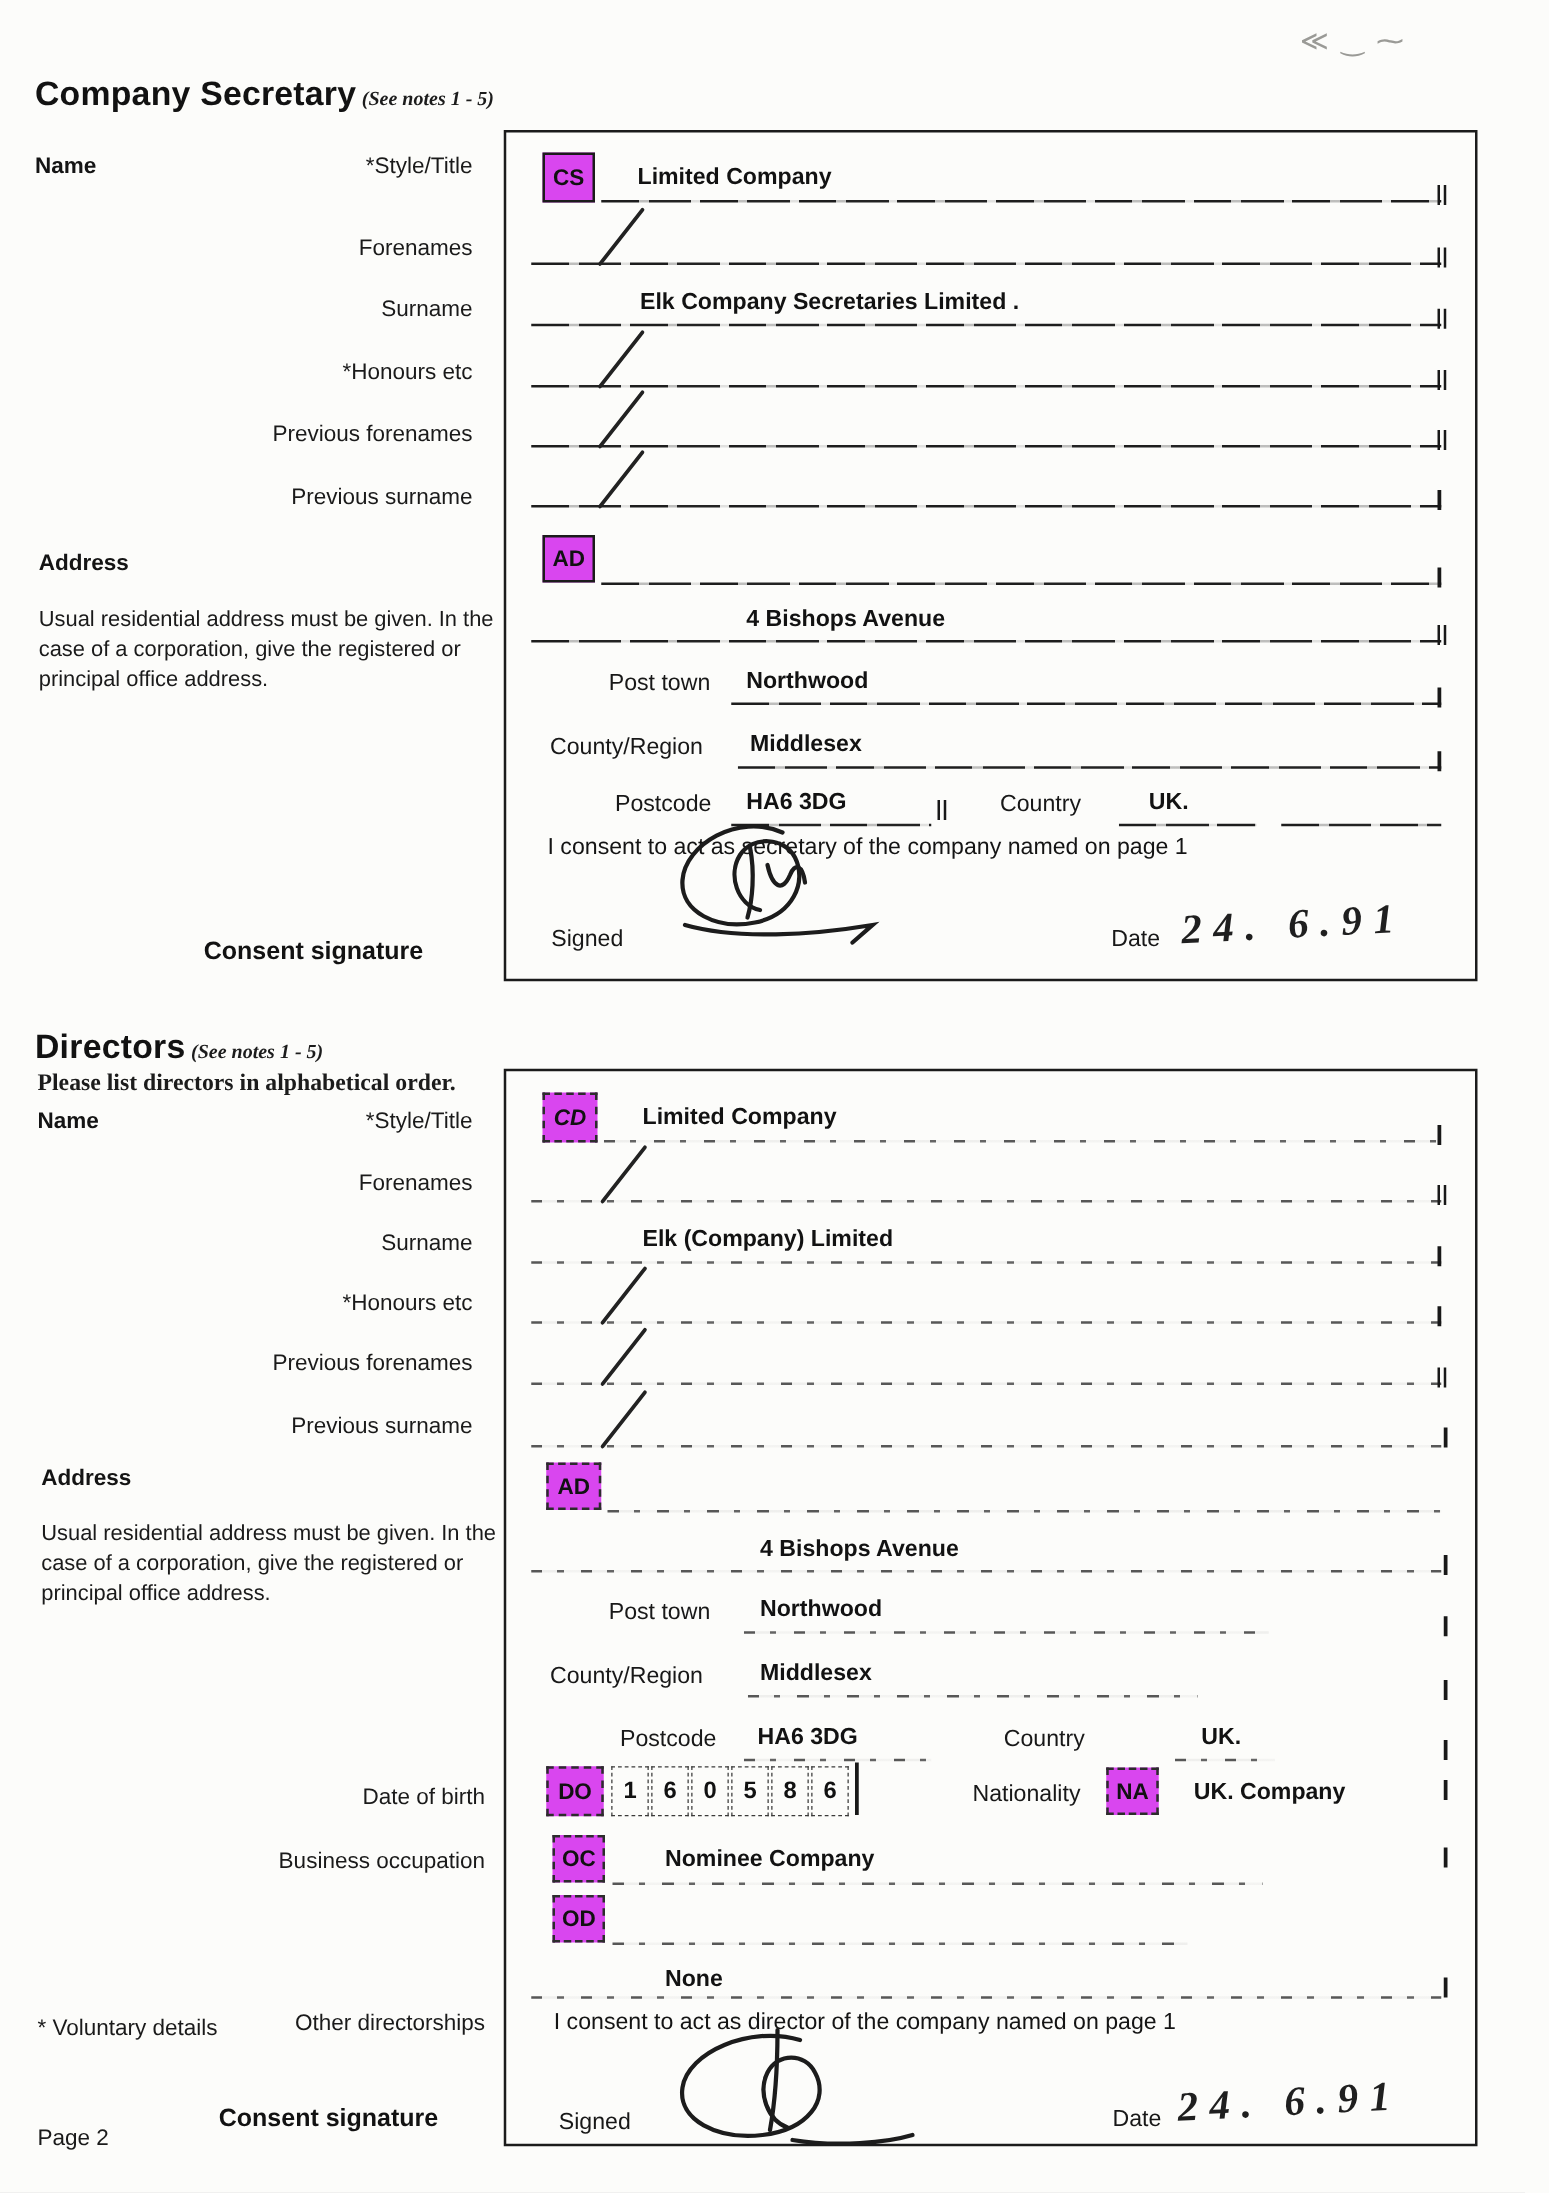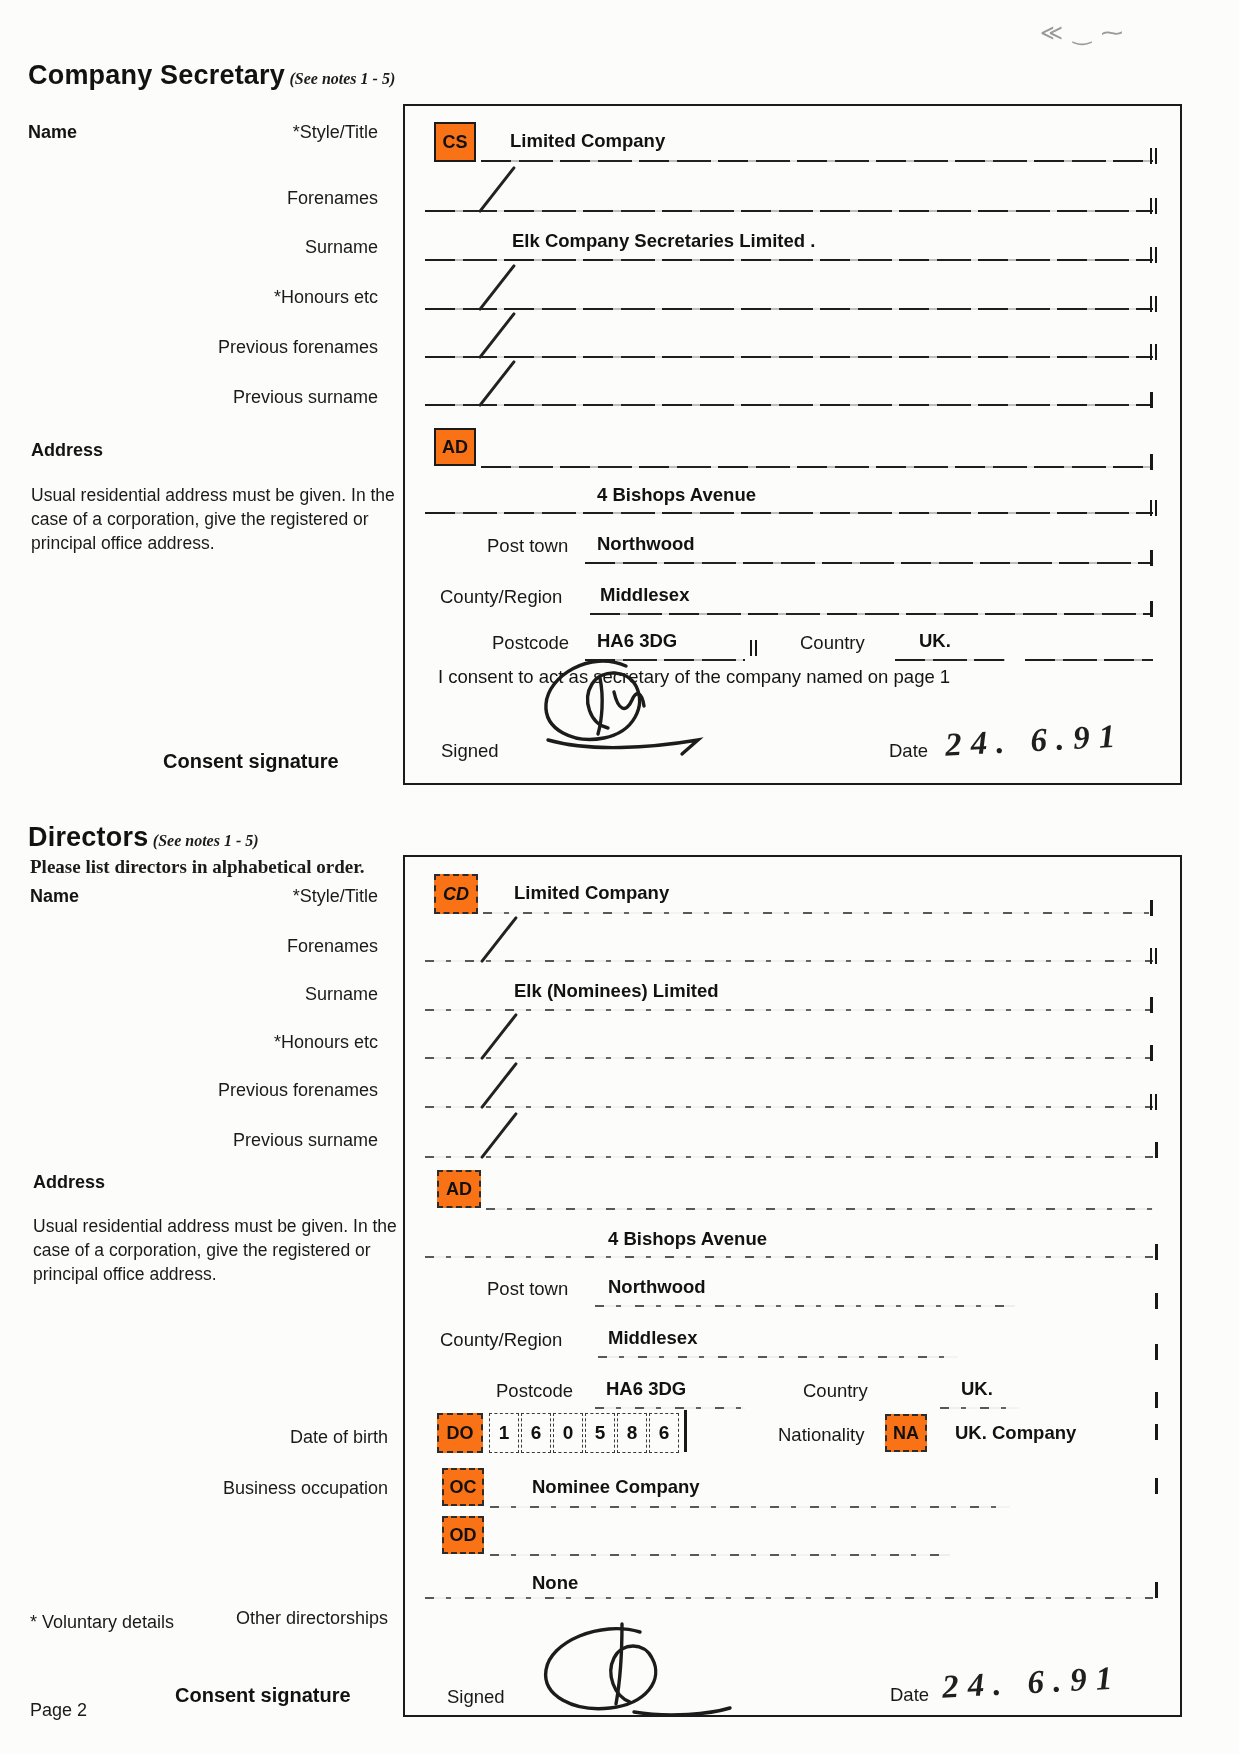--- a/index.html
+++ b/index.html
@@ -17,21 +17,21 @@
   
   .lbl   { font-size:18px; color:#1a1a1a; white-space:nowrap; }
   .lbl-b { font-size:18px; font-weight:bold; color:#141414; white-space:nowrap; }
   .lbl-r { text-align:right; width:360px; left:18px; }
   .note  { font-size:17.5px; line-height:1.38; color:#1a1a1a; width:366px; }
   .consent-sig { font-size:20px; font-weight:bold; color:#121212; }
   
   .formbox { border:2.5px solid #1b1b1b; background:transparent; }
   .tag {
     border:2px solid #1b1b1b; font-weight:bold; font-size:18px; color:#111;
-    display:flex; align-items:center; justify-content:center; background:#f97316;
+    display:flex; align-items:center; justify-content:center; background:#d946ef;
   }
   .tag.dashed { border:2px dashed #2c2c2c; }
   
   .fl {
     height:2.4px;
     background:repeating-linear-gradient(90deg,#1d1d1d 0px,#1d1d1d 30px,rgba(29,29,29,.28) 30px,rgba(29,29,29,.28) 38px,#232323 38px,#232323 72px,rgba(29,29,29,.12) 72px,rgba(29,29,29,.12) 79px);
   }
   .fl2 {
     height:1.8px; opacity:.85;
     background:repeating-linear-gradient(90deg,#3a3a3a 0px,#3a3a3a 9px,rgba(58,58,58,.08) 9px,rgba(58,58,58,.08) 21px,#4a4a4a 21px,#4a4a4a 26px,rgba(58,58,58,.05) 26px,rgba(58,58,58,.05) 40px);
@@ -172,21 +172,21 @@
 
   <div class="abs tag dashed" style="left:434px; top:874px; width:44px; height:40px;font-style:italic;">CD</div>
   <div class="abs val" style="left:514px; top:882px;">Limited Company</div>
   <div class="abs fl2" style="left:483px; top:912px; width:670px;"></div>
   <div class="abs tick" style="left:1150px; top:900px;"></div>
 
   <div class="abs fl2" style="left:425px; top:960px; width:728px;"></div>
   <div class="abs slash" style="left:470px; top:938px;"></div>
   <div class="abs tick2" style="left:1150px; top:948px;"></div>
 
-  <div class="abs val" style="left:514px; top:980px;">Elk (Nominees) Limited</div>
+  <div class="abs val" style="left:514px; top:980px;">Elk (Company) Limited</div>
   <div class="abs fl2" style="left:425px; top:1009px; width:728px;"></div>
   <div class="abs tick" style="left:1150px; top:997px;"></div>
 
   <div class="abs fl2" style="left:425px; top:1057px; width:728px;"></div>
   <div class="abs slash" style="left:470px; top:1035px;"></div>
   <div class="abs tick" style="left:1150px; top:1045px;"></div>
 
   <div class="abs fl2" style="left:425px; top:1106px; width:728px;"></div>
   <div class="abs slash" style="left:470px; top:1084px;"></div>
   <div class="abs tick2" style="left:1150px; top:1094px;"></div>
@@ -240,20 +240,21 @@
   <div class="abs fl2" style="left:490px; top:1506px; width:520px;"></div>
   <div class="abs tick" style="left:1155px; top:1478px;"></div>
 
   <div class="abs tag dashed" style="left:442px; top:1516px; width:42px; height:38px;">OD</div>
   <div class="abs val" style="left:532px; top:1524px;margin-top:48px;">None</div>
   <div class="abs fl2" style="left:490px; top:1554px; width:460px;"></div>
 
   <div class="abs fl2" style="left:425px; top:1597px; width:728px;"></div>
   <div class="abs tick" style="left:1155px; top:1582px;"></div>
 
+  <div class="abs stmt" style="left:443px; top:1606px;">I consent to act as director of the company named on page 1</div>
 
   <div class="abs inlbl" style="left:447px; top:1686px;">Signed</div>
   <svg class="abs sig" style="left:530px; top:1616px;" width="210" height="110" viewBox="0 0 210 110">
     <path d="M 110 16 C 70 4 20 26 16 54 C 12 80 44 96 80 92 C 116 88 134 64 122 42 C 114 26 92 26 84 42 C 76 58 84 80 100 86"></path>
     <path d="M 92 8 C 92 34 90 66 86 88"></path>
     <path d="M 104 96 C 140 102 180 98 200 92"></path>
   </svg>
   <div class="abs inlbl" style="left:890px; top:1684px;">Date</div>
   <div class="abs hand" style="left:942px; top:1664px;">24. 6.91</div>
 

